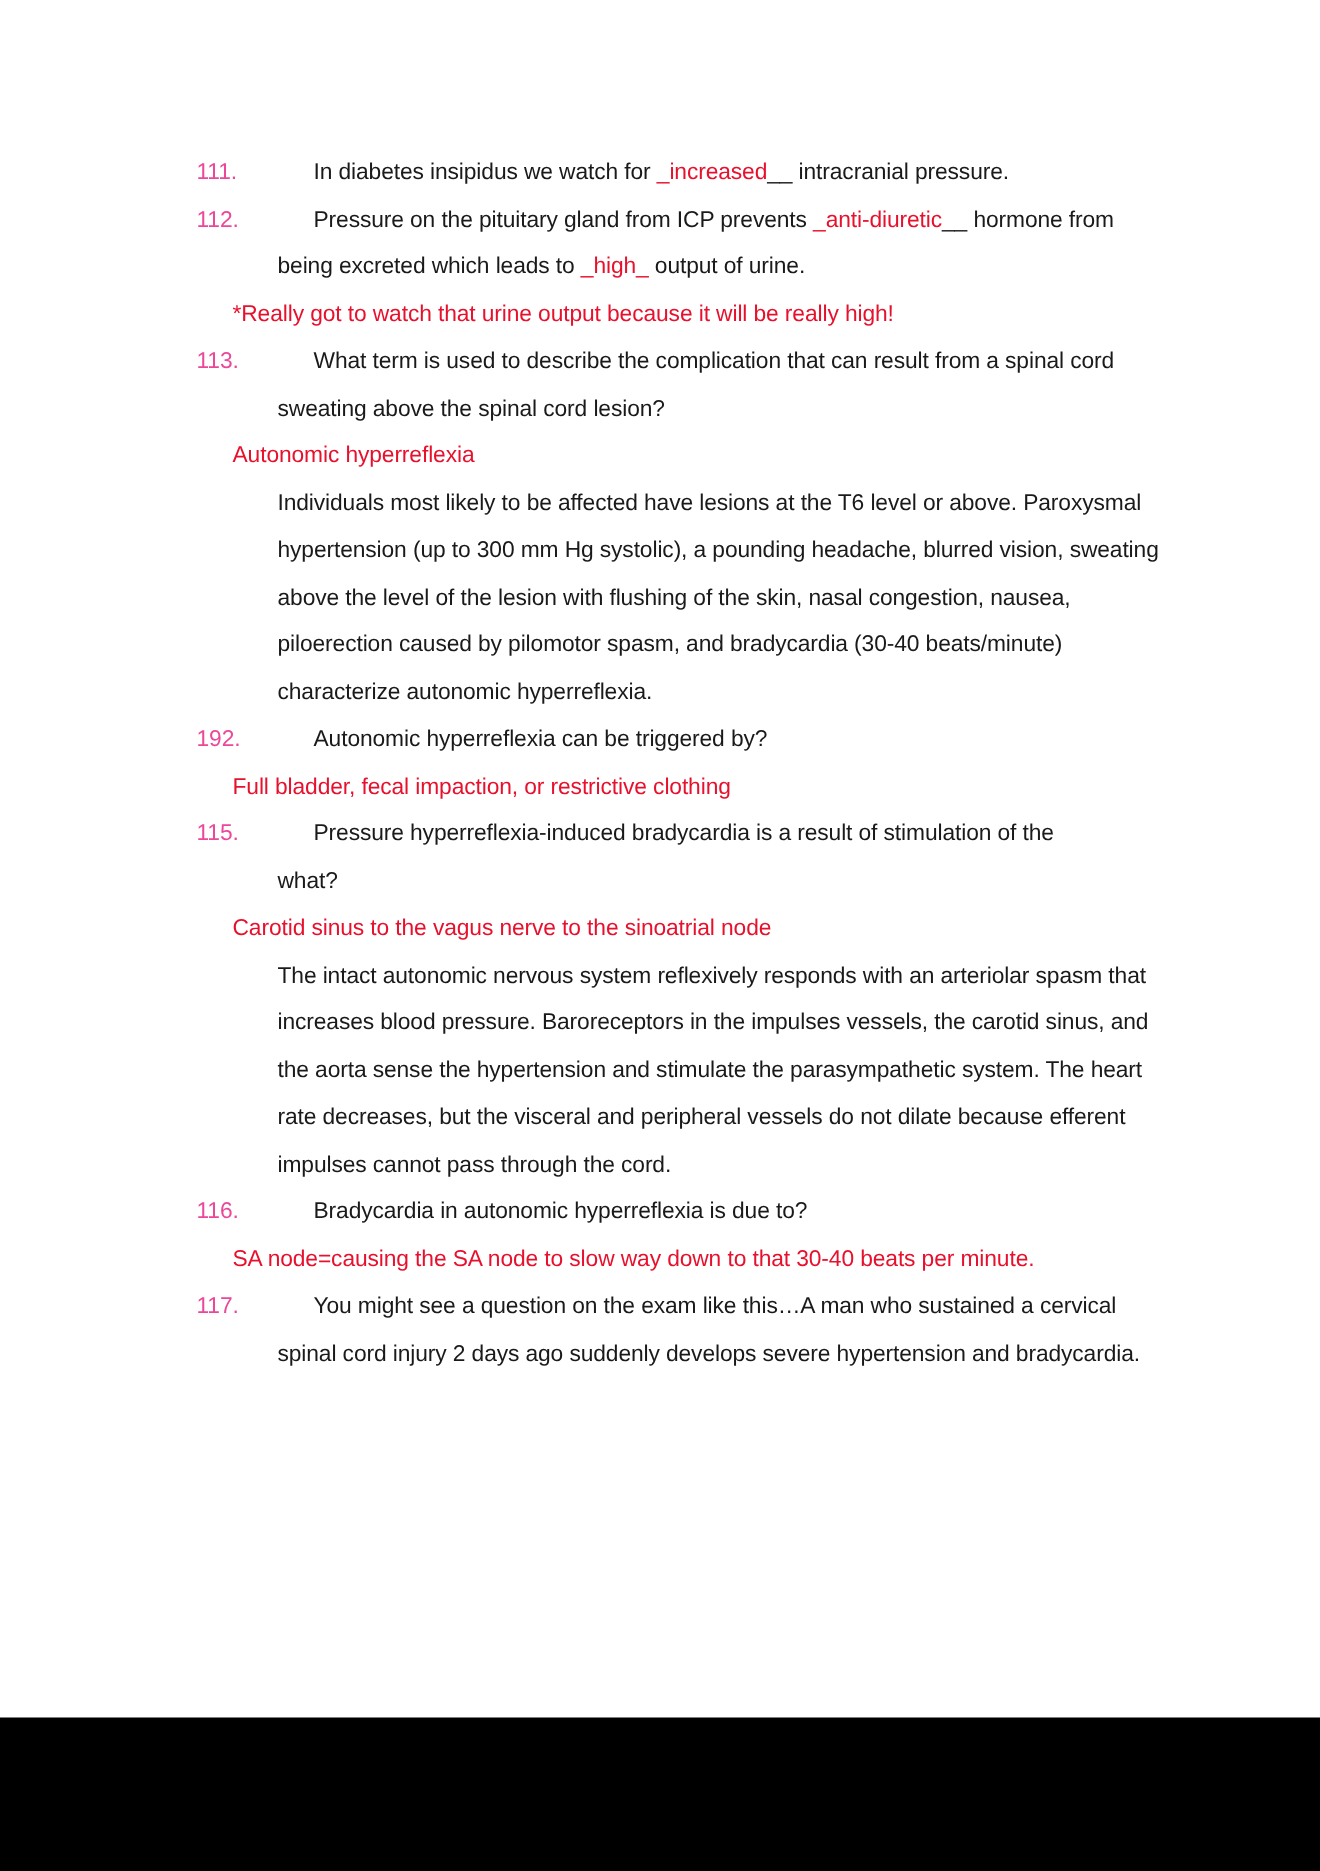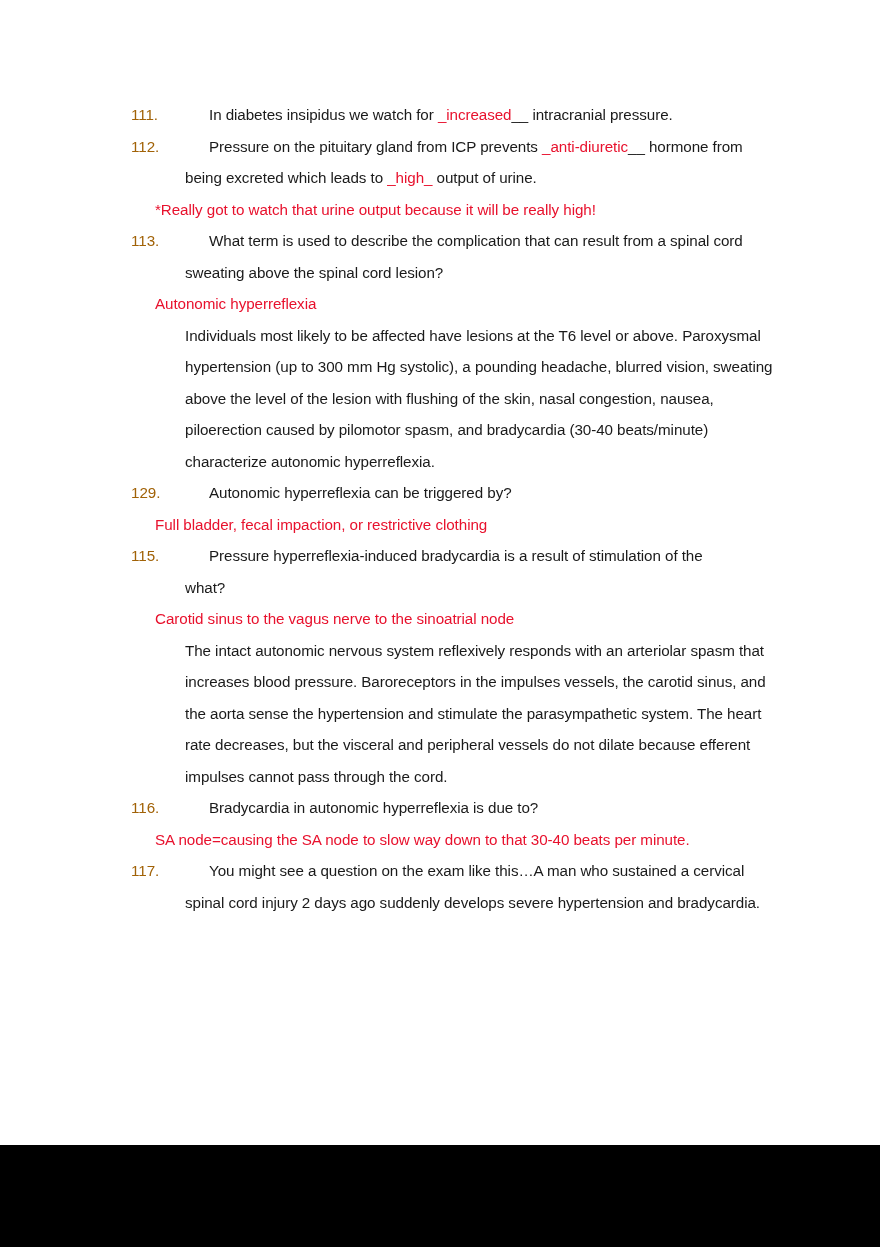--- a/index.html
+++ b/index.html
@@ -30,21 +30,21 @@
     font-size: 15.2px;
     color: #1a1a1a;
     white-space: nowrap;
     letter-spacing: -0.07px;
   }
   .num {
     position: absolute;
     left: 131px;
     top: 0;
     font-size: 15.2px;
-    color: #a16207;
+    color: #ec4899;
   }
   .q-text {
     position: absolute;
     left: 209px;
     top: 0;
   }
   .cont {
     position: absolute;
     left: 155px;
     top: 0;
@@ -114,21 +114,21 @@
         </div>
         <div class="line">
           <span class="cont"><span>piloerection caused by pilomotor spasm, and bradycardia (30-40 beats/minute)</span></span>
         </div>
         <div class="line">
           <span class="cont"><span>characterize autonomic hyperreflexia.</span></span>
         </div>
       </div>
       <div class="item">
         <div class="line">
-          <span class="num">129.</span>
+          <span class="num">192.</span>
           <span class="q-text"><span>Autonomic hyperreflexia can be triggered by?</span></span>
         </div>
         <div class="line">
           <span class="answer"><span class="red">Full bladder, fecal impaction, or restrictive clothing</span></span>
         </div>
       </div>
       <div class="item">
         <div class="line">
           <span class="num">115.</span>
           <span class="q-text"><span>Pressure hyperreflexia-induced bradycardia is a result of stimulation of the</span></span>

